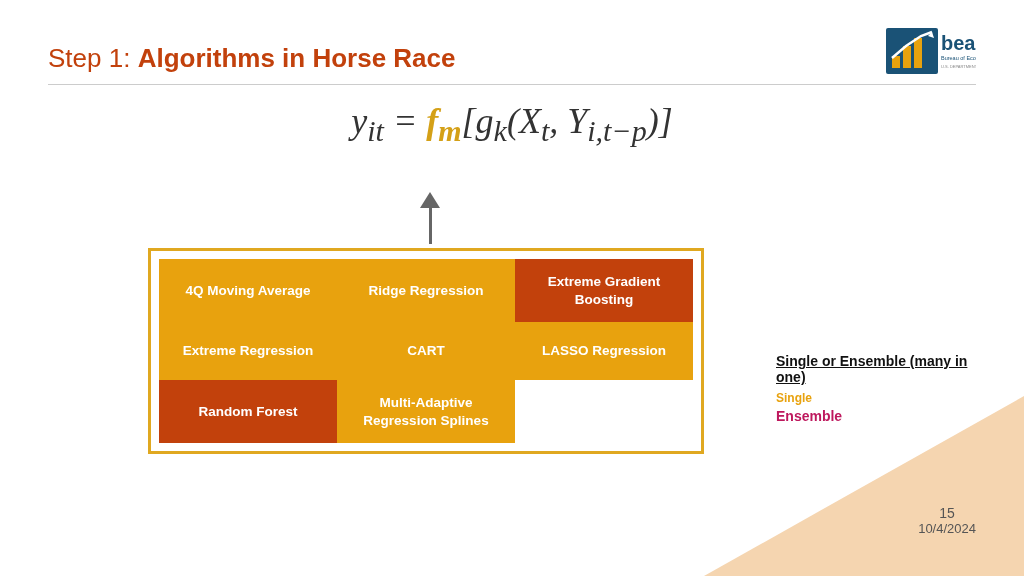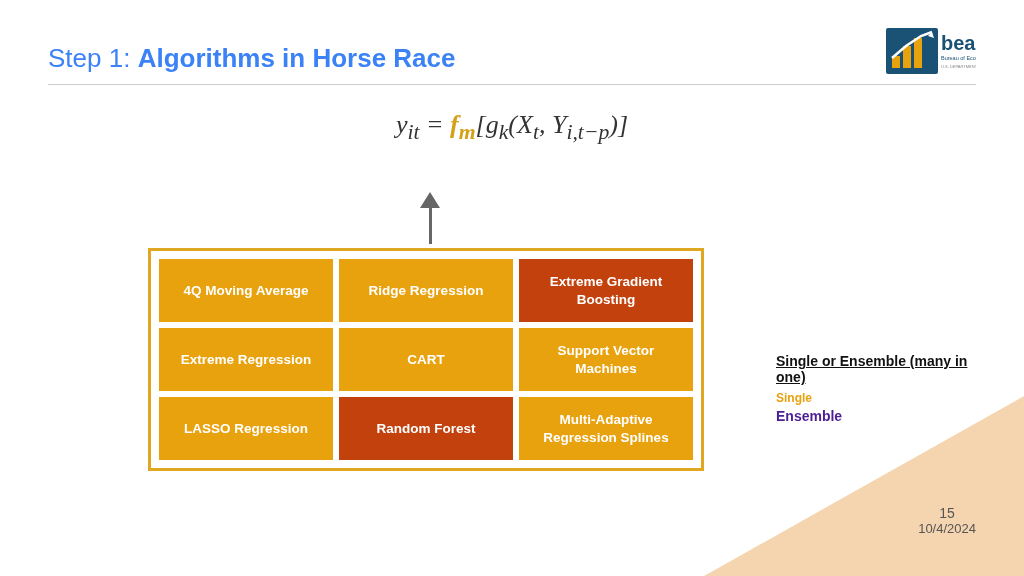--- a/index.html
+++ b/index.html
@@ -32,21 +32,21 @@
       top: 28px;
       left: 48px;
       right: 48px;
       display: flex;
       align-items: center;
       justify-content: space-between;
     }
 
     .title {
       font-size: 26px;
-      color: #3b82f6;
+      color: #c2410c;
       font-weight: 300;
     }
 
     .title strong {
       font-weight: 700;
     }
 
     
     .header-rule {
       position: absolute;
@@ -76,21 +76,21 @@
       top: 100px;
       left: 0;
       right: 0;
       text-align: center;
       font-size: 36px;
     }
 
     .formula-text {
       font-style: italic;
       color: #333;
-      font-size: 26px;
+      font-size: 36px;
       font-family: 'Times New Roman', Times, serif;
     }
 
     .formula-fm {
       color: #d4a017;
       font-weight: bold;
       font-style: italic;
       font-family: 'Times New Roman', Times, serif;
     }
 
@@ -125,21 +125,21 @@
       left: 148px;
       width: 556px;
       border: 3px solid #e0a820;
       padding: 8px;
       background: #fff;
     }
 
     .algorithm-grid {
       display: grid;
       grid-template-columns: repeat(3, 1fr);
-      gap: 6px;
+      gap: 0;
     }
 
     .cell {
       padding: 14px 12px;
       color: #fff;
       font-weight: 600;
       font-size: 13.5px;
       display: flex;
       align-items: center;
       justify-content: center;
@@ -176,21 +176,21 @@
     .legend-single {
       font-size: 12px;
       font-weight: 700;
       color: #e8a20e;
       margin-bottom: 3px;
     }
 
     .legend-ensemble {
       font-size: 14px;
       font-weight: 700;
-      color: #4c1d95;
+      color: #be185d;
     }
 
     
     .page-number {
       position: absolute;
       bottom: 40px;
       right: 48px;
       text-align: center;
       color: #555;
       font-size: 13px;
@@ -252,21 +252,20 @@
 
 <div class="grid-outer">
   <div class="algorithm-grid">
 
     <div class="cell cell-orange">4Q Moving Average</div>
     <div class="cell cell-orange">Ridge Regression</div>
     <div class="cell cell-blue">Extreme Gradient Boosting</div>
 
     <div class="cell cell-orange">Extreme Regression</div>
     <div class="cell cell-orange">CART</div>
-    <div class="cell cell-orange">Support Vector Machines</div>
 
     <div class="cell cell-orange">LASSO Regression</div>
     <div class="cell cell-blue">Random Forest</div>
     <div class="cell cell-orange">Multi-Adaptive Regression Splines</div>
   </div>
 </div>
 
 <div class="legend">
   <div class="legend-title">Single or Ensemble (many in one)</div>
   <div class="legend-single">Single</div>

